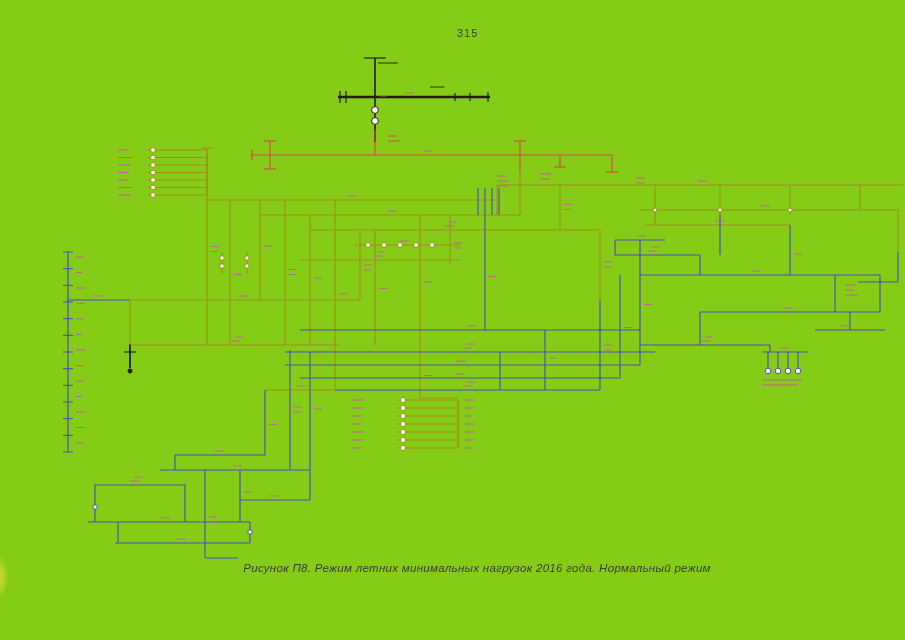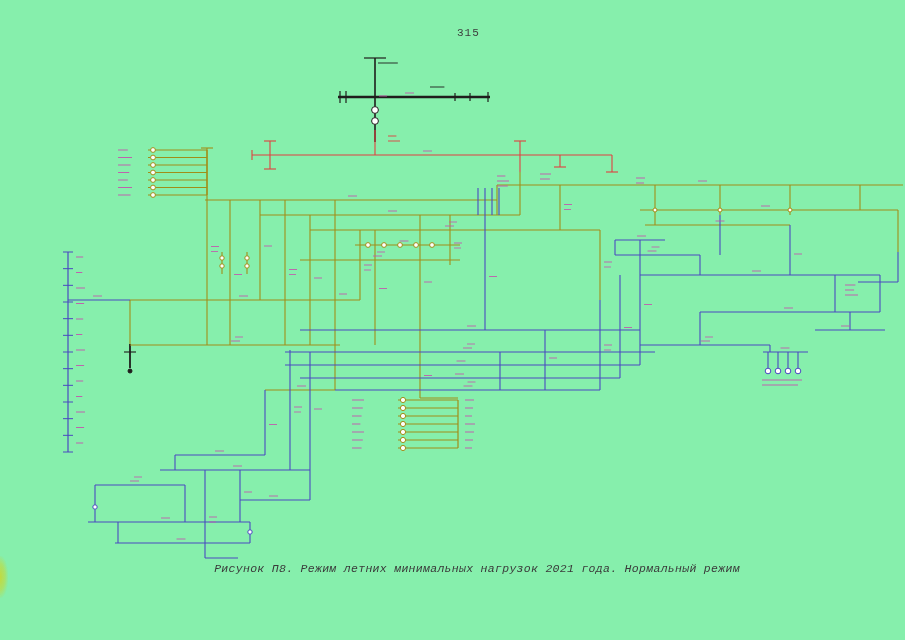--- a/index.html
+++ b/index.html
@@ -1,21 +1,21 @@
 <!DOCTYPE html>
 <html><head>
 <meta charset="utf-8">
 <style>
   html,body{margin:0;padding:0;background:#e9e9e9;}
   #page{
     position:relative;
     width:905px;height:640px;
-    background:#86efac;
+    background:#84cc16;
     overflow:hidden;
-    font-family:Liberation Mono, monospace;
+    font-family:Liberation Sans, sans-serif;
   }
   #page-number{
     position:absolute;top:27px;left:457px;
     font-size:11px;color:#3d3d3d;letter-spacing:1px;
   }
   #figure-caption{
     position:absolute;top:562px;left:477px;transform:translateX(-50%);
     font-size:11.5px;font-style:italic;color:#3a3a3a;white-space:nowrap;
     letter-spacing:.3px;
   }
@@ -332,14 +332,14 @@
         <circle cx="768" cy="371" r="2.8" fill="#fff" stroke="#4a4ac0" stroke-width="1"></circle>
         <circle cx="778" cy="371" r="2.8" fill="#fff" stroke="#4a4ac0" stroke-width="1"></circle>
         <circle cx="788" cy="371" r="2.8" fill="#fff" stroke="#4a4ac0" stroke-width="1"></circle>
         <circle cx="798" cy="371" r="2.8" fill="#fff" stroke="#4a4ac0" stroke-width="1"></circle>
         <circle cx="95" cy="507" r="2.2" fill="#fff" stroke="#4a4ac0" stroke-width="1"></circle>
         <circle cx="250" cy="532" r="2.2" fill="#fff" stroke="#4a4ac0" stroke-width="1"></circle>
         <circle cx="130" cy="371" r="2" fill="#1f1d1c" stroke="#1f1d1c" stroke-width="1"></circle>
       </svg>
   </div>
   <div id="scan-artifact"></div>
-  <div id="figure-caption">Рисунок П8. Режим летних минимальных нагрузок 2021 года. Нормальный режим</div>
+  <div id="figure-caption">Рисунок П8. Режим летних минимальных нагрузок 2016 года. Нормальный режим</div>
 </div>
 
 </body></html>

